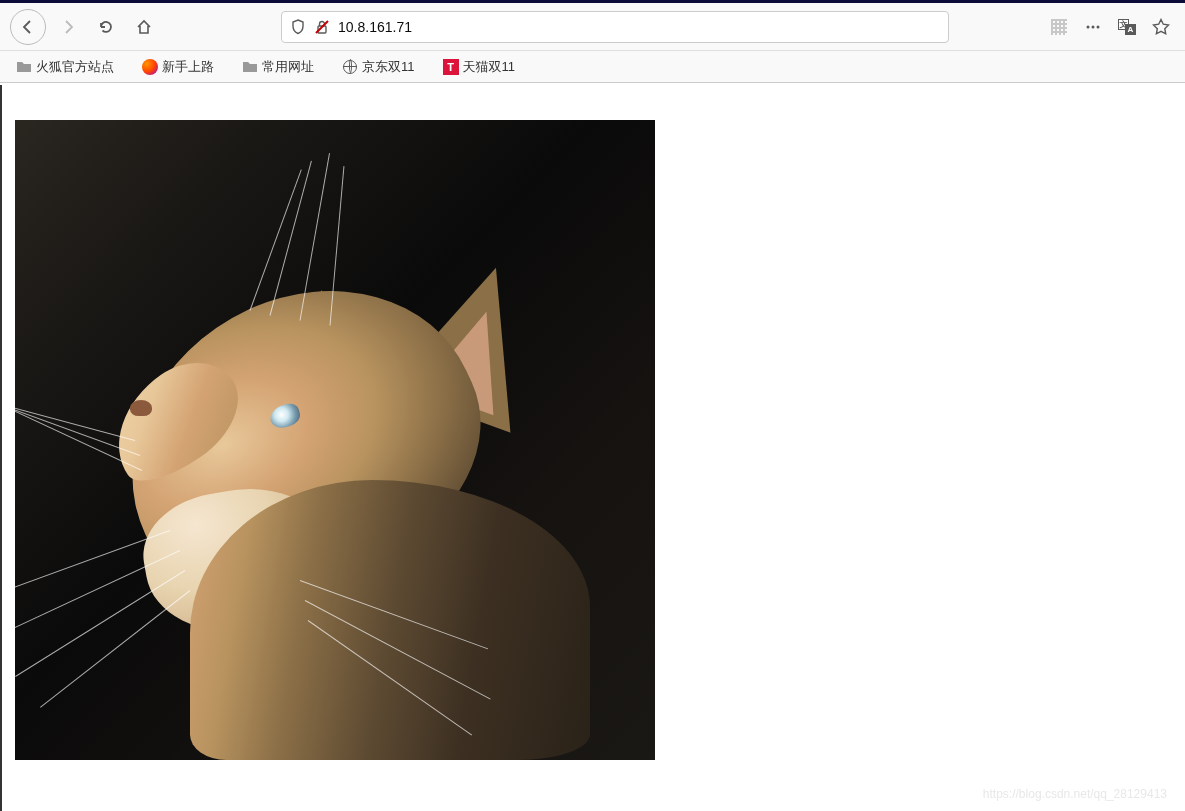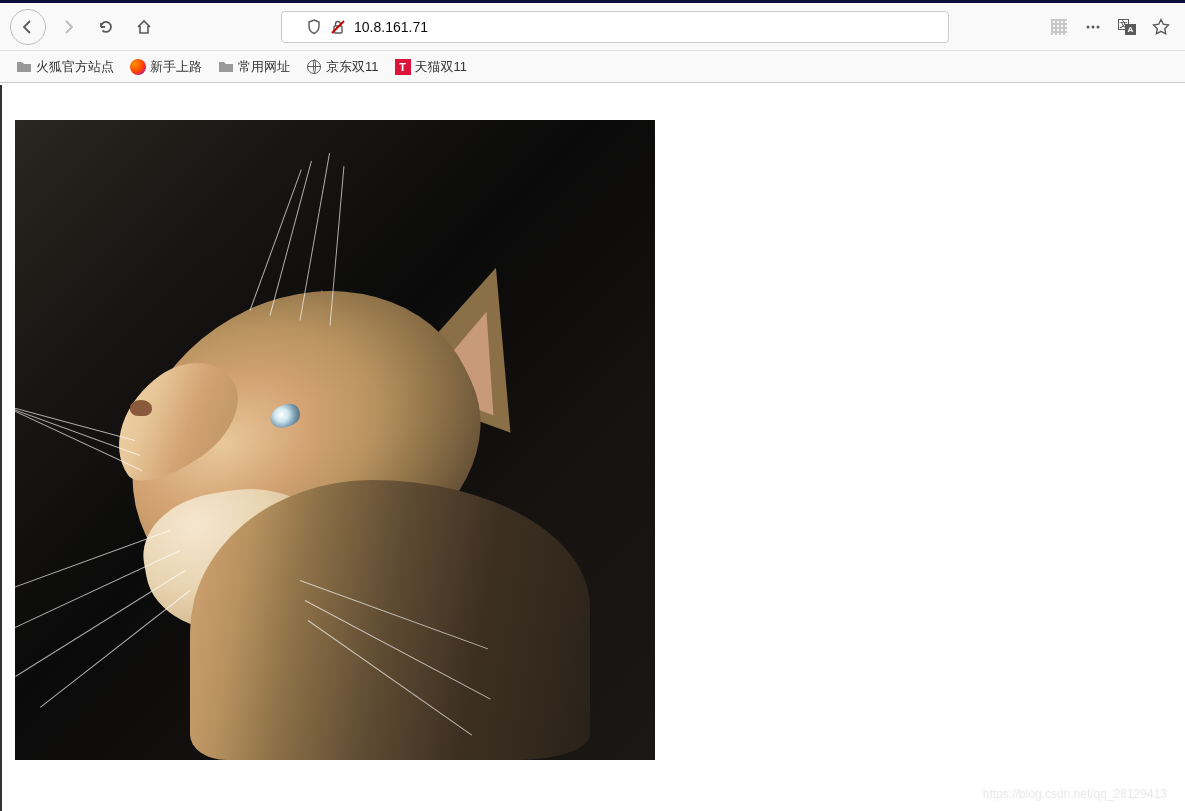--- a/index.html
+++ b/index.html
@@ -59,21 +59,21 @@
       align-items: center;
     }
     .urlbar {
       flex: 1;
       height: 32px;
       border: 1px solid #ccc;
       border-radius: 4px;
       background: #fff;
       display: flex;
       align-items: center;
-      padding: 0 24px;
+      padding: 0 8px;
       gap: 8px;
     }
     .urlbar-icon {
       display: flex;
       align-items: center;
       justify-content: center;
       color: #5a5a5a;
     }
     .url-text {
       flex: 1;
@@ -96,21 +96,21 @@
       justify-content: center;
       cursor: pointer;
       color: #5a5a5a;
     }
     .bookmarks-bar {
       height: 32px;
       background: #f9f9fa;
       display: flex;
       align-items: center;
       padding: 0 10px;
-      gap: 4px;
+      gap: 16px;
       border-bottom: 1px solid #ccc;
     }
     .bookmark-item {
       display: flex;
       align-items: center;
       gap: 4px;
       padding: 4px 6px;
       border-radius: 4px;
       cursor: pointer;
       font-size: 13px;

